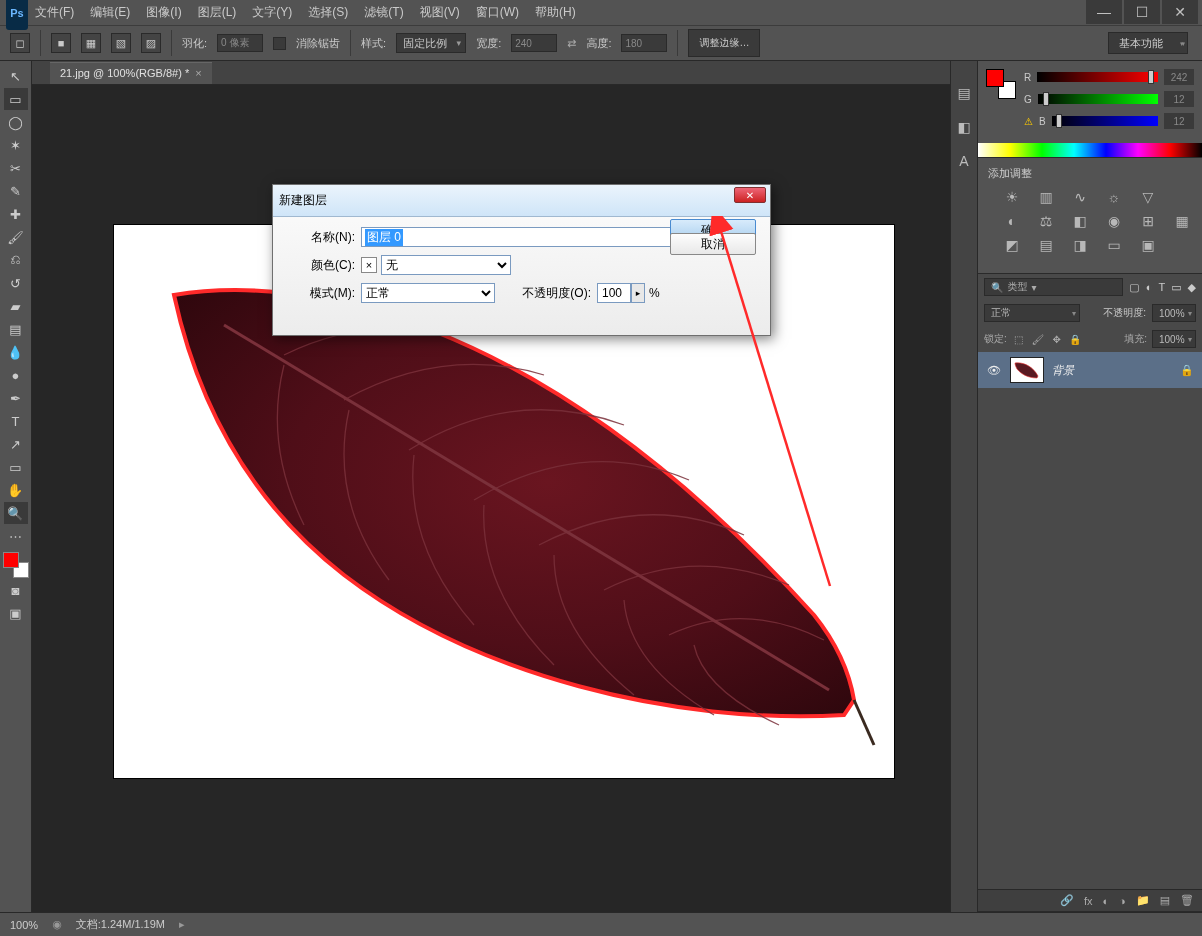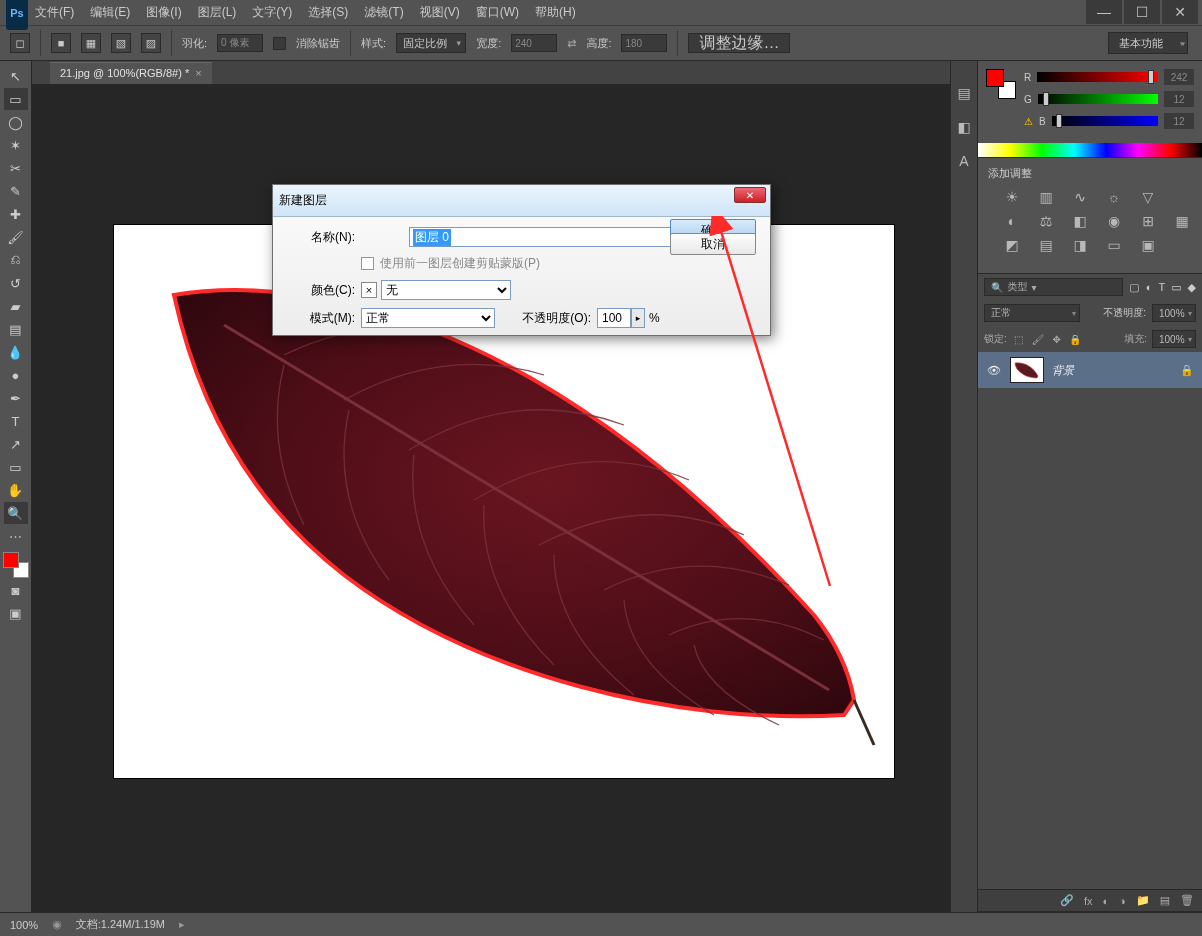--- a/index.html
+++ b/index.html
@@ -14,21 +14,21 @@
 .win-ctrl div { width:36px; height:24px; background:#3a3a3a; color:#c0c0c0; display:flex; align-items:center; justify-content:center; font-size:14px; margin-left:2px; }
 
 
 .opt-bar { height:36px; background:#535353; border-top:1px solid #3c3c3c; border-bottom:1px solid #282828; display:flex; align-items:center; padding:0 10px; gap:10px; }
 .opt-bar .opt-box { width:20px; height:20px; border:1px solid #2a2a2a; background:#444; display:flex; align-items:center; justify-content:center;}
 .opt-bar .opt-lbl { font-size:11px; }
 .opt-bar .opt-input { width:46px; height:18px; background:#3a3a3a; border:1px solid #2a2a2a; color:#888; font-size:10px; padding:0 3px; display:flex; align-items:center; }
 .opt-bar .sep { width:1px; height:26px; background:#3a3a3a; }
 .opt-bar .opt-select { height:20px; background:#3a3a3a; border:1px solid #2a2a2a; color:#c8c8c8; font-size:11px; padding:0 1px 0 6px; position:relative; display:flex; align-items:center; }
 .opt-bar .opt-select::after { content:"▾"; position:absolute; right:4px; font-size:9px; color:#999; }
-.opt-bar .opt-btn { height:20px; background:#3a3a3a; border:1px solid #2a2a2a; padding:0 10px; display:flex; align-items:center; font-size:16px; }
+.opt-bar .opt-btn { height:28px; background:#3a3a3a; border:1px solid #2a2a2a; padding:0 10px; display:flex; align-items:center; font-size:10px; }
 .opt-bar .chk { width:13px; height:13px; border:1px solid #2a2a2a; background:#3a3a3a; }
 .workspace-sel { margin-left:auto; margin-right:4px; height:22px; background:#3a3a3a; border:1px solid #2a2a2a; padding:0 24px 0 10px; display:flex; align-items:center; font-size:11px; position:relative;}
 .workspace-sel::after { content:"▾▾"; position:absolute; right:4px; color:#888; font-size:7px; line-height:7px; letter-spacing:-2px; }
 
 
 .workspace { position:absolute; top:61px; left:0; right:0; bottom:24px; display:flex; }
 .left-tools { width:32px; background:#535353; border-right:1px solid #282828; display:flex; flex-direction:column; align-items:center; padding-top:4px; gap:1px;}
 .left-tools .tool { width:24px; height:22px; display:flex; align-items:center; justify-content:center; color:#ccc; font-size:13px; position:relative; }
 .left-tools .tool.sel { background:#3a3a3a; }
 .left-tools .swatch-area { margin-top:4px; position:relative; width:26px; height:26px; }
@@ -45,21 +45,21 @@
 
 
 .dialog { position:absolute; left:272px; top:184px; width:499px; height:152px; background:linear-gradient(#fdfdfd,#ececec); border:1px solid #6f6f6f; box-shadow:3px 3px 12px rgba(0,0,0,0.5); z-index:100; color:#000; font-size:12px;}
 .dialog .title { height:32px; background:linear-gradient(#ebf4fc,#cfe5f8); border-bottom:1px solid #a0b8d0; display:flex; align-items:center; padding:0 6px; position:relative; font-size:12px;}
 .dialog .title .close { position:absolute; right:4px; top:2px; width:32px; height:16px; background:linear-gradient(#e67,#c22); border:1px solid #803030; border-radius:2px; color:#fff; font-size:10px; display:flex; align-items:center; justify-content:center;}
 .dialog-body { padding:10px 12px; }
 .dlg-row { display:flex; align-items:center; margin-bottom:8px; }
 .dlg-row label { width:70px; text-align:right; margin-right:6px; font-size:12px; }
 .dlg-row input[type=text] { border:1px solid #7a9ac0; height:20px; padding:0 4px; font-size:12px; }
 .dlg-row select { border:1px solid #7a9ac0; height:20px; font-size:12px; background:#fff; }
-.dlg-name-in { width:332px;margin-left:48px; }
+.dlg-name-in { width:332px; }
 .dlg-select-sm { width:130px; }
 .dlg-btn { position:absolute; right:14px; width:86px; height:22px; background:linear-gradient(#fdfdfd,#e8e8e8); border:1px solid #888; border-radius:2px; font-size:12px; display:flex; align-items:center; justify-content:center;}
 .dlg-btn.primary { background:linear-gradient(#d8ebfb,#abd0ef); border:1px solid #4a8bd0; }
 .dlg-btn.b1 { top:34px; } .dlg-btn.b2 { top:48px;text-align:center; }
 .dlg-row .chk2 { width:13px; height:13px; border:1px solid #7a9ac0; margin-right:6px; background:#fff;}
 .dlg-row .sel-text{ background:#3399ff; color:#fff; padding:0 2px;}
 
 
 .arrow { position:absolute; z-index:101; pointer-events:none;}
 
@@ -374,24 +374,20 @@
     <span>新建图层</span>
     <div class="close">✕</div>
   </div>
   <div class="dialog-body">
     <div class="dlg-row">
       <label>名称(N):</label>
       <div class="dlg-name-in" style="border:1px solid #7a9ac0;height:20px;background:#fff;display:flex;align-items:center;padding:0 3px">
         <span class="sel-text">图层 0</span>
       </div>
     </div>
-    <div class="dlg-row" style="padding-left:76px;">
-      <div class="chk2"></div>
-      <span style="color:#888;font-size:12px">使用前一图层创建剪贴蒙版(P)</span>
-    </div>
     <div class="dlg-row">
       <label>颜色(C):</label>
       <span style="border:1px solid #888;width:16px;height:16px;display:flex;align-items:center;justify-content:center;margin-right:4px;background:#fff;font-size:11px">×</span>
       <select class="dlg-select-sm"><option>无</option></select>
     </div>
     <div class="dlg-row">
       <label>模式(M):</label>
       <select class="dlg-select-sm" style="width:134px"><option>正常</option></select>
       <label style="width:90px;text-align:right;margin:0 6px">不透明度(O):</label>
       <input type="text" style="width: 34px;" value="100">

